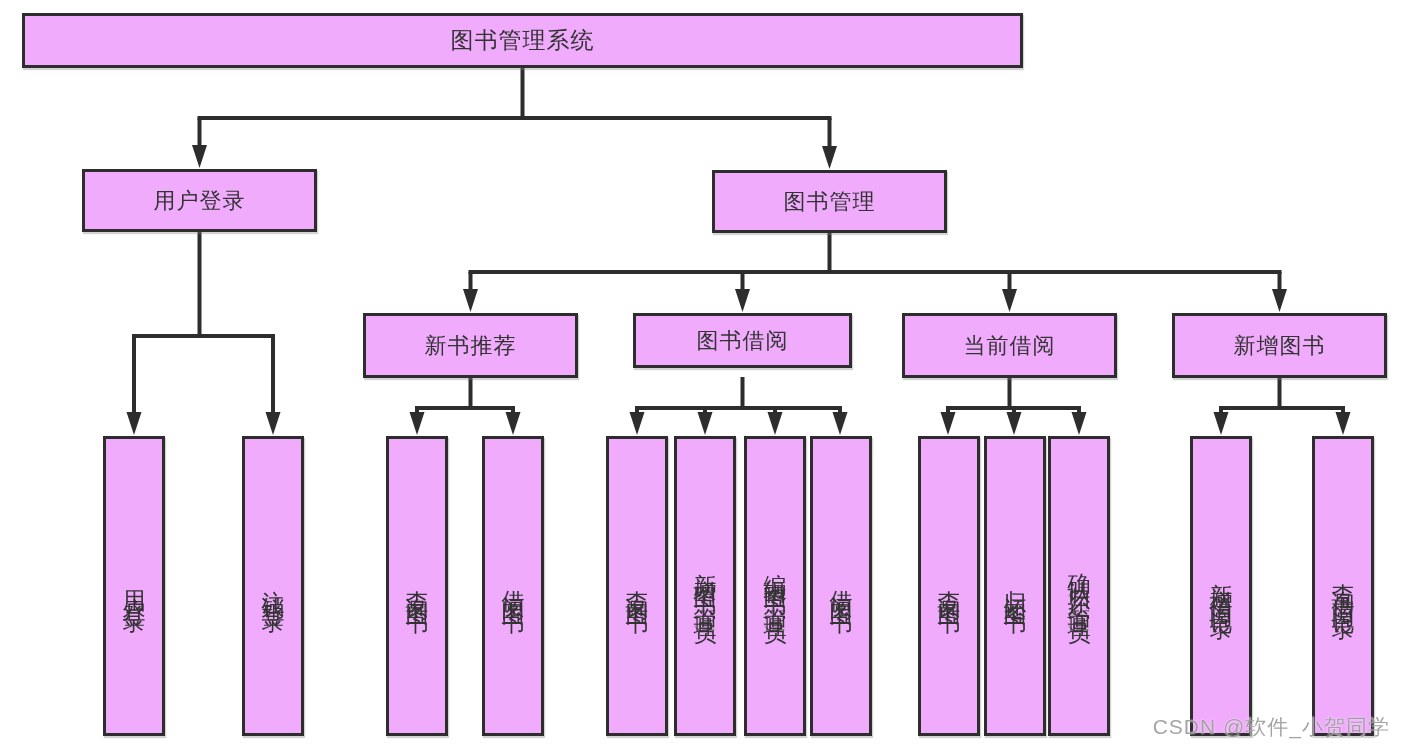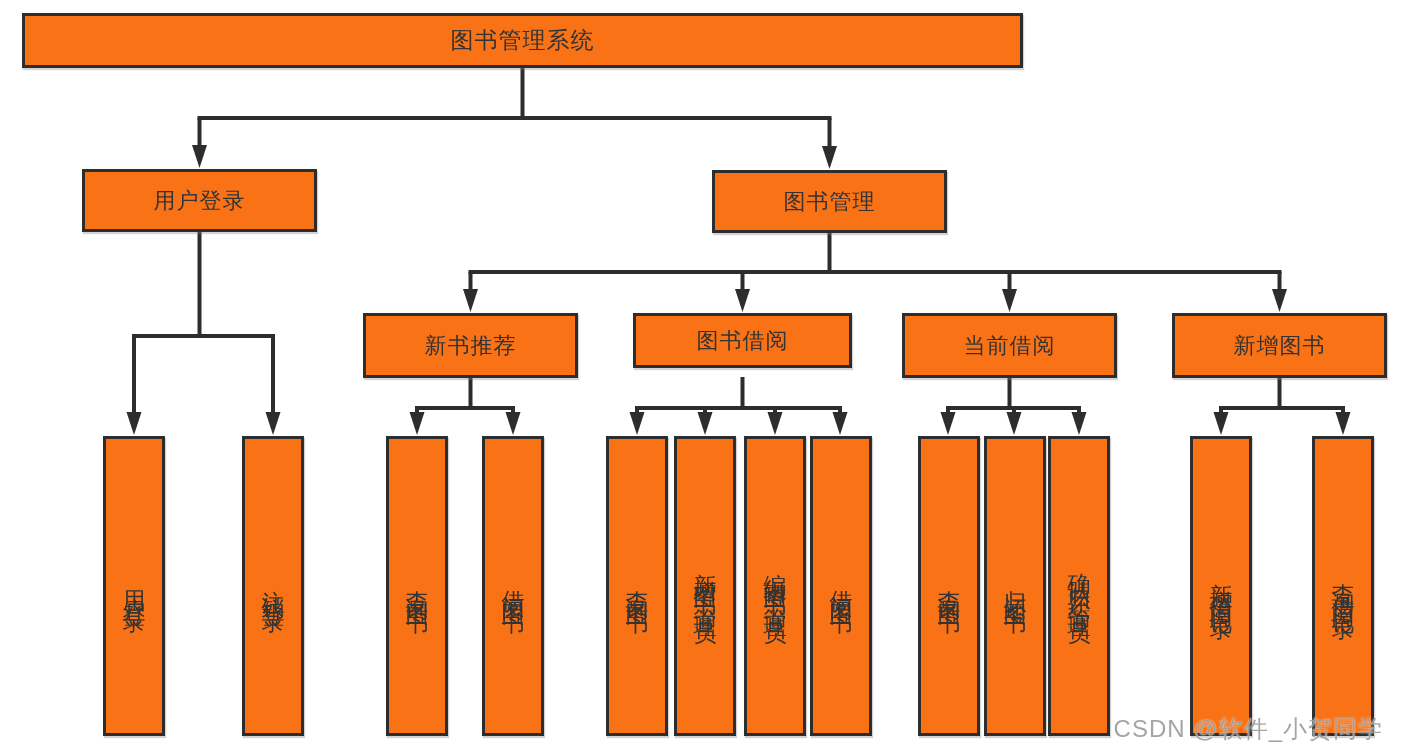--- a/index.html
+++ b/index.html
@@ -16,21 +16,21 @@
     left: 0; top: 0;
     width: 1405px; height: 747px;
     z-index: 1;
   }
   .connector-overlay line { stroke: #2d2d2d; stroke-width: 4; }
   .connector-overlay polygon { fill: #2d2d2d; stroke: none; }
   .node {
     position: absolute;
     box-sizing: border-box;
     border: 3px solid #2d2d2d;
-    background: #f97316;
+    background: #f0abfc;
     display: flex;
     align-items: center;
     justify-content: center;
     color: #333333;
     z-index: 2;
     box-shadow: 1px 2px 1px rgba(130,130,130,0.35);
   }
   .node .lbl { text-align: center; }
   .node.root { left: 22px; top: 13px; width: 1001px; height: 55px; font-size: 23px; letter-spacing: 1px; }
   .node.l2, .node.l3 { font-size: 22px; letter-spacing: 1px; }
@@ -38,24 +38,24 @@
   .node.leaf .lbl {
     writing-mode: vertical-rl;
     text-orientation: mixed;
     font-size: 23px;
     letter-spacing: 7px;
     line-height: 1;
     white-space: nowrap;
   }
   .watermark {
     position: absolute;
-    right: 22px;
+    right: 15px;
     top: 713px;
     z-index: 5;
-    font-size: 24px;
+    font-size: 21px;
     color: rgba(148,148,148,0.85);
     letter-spacing: 1px;
     text-shadow: 0 0 2px rgba(255,255,255,0.9);
   }
 </style>
 </head>
 <body>
 
 <div class="stage">
 

